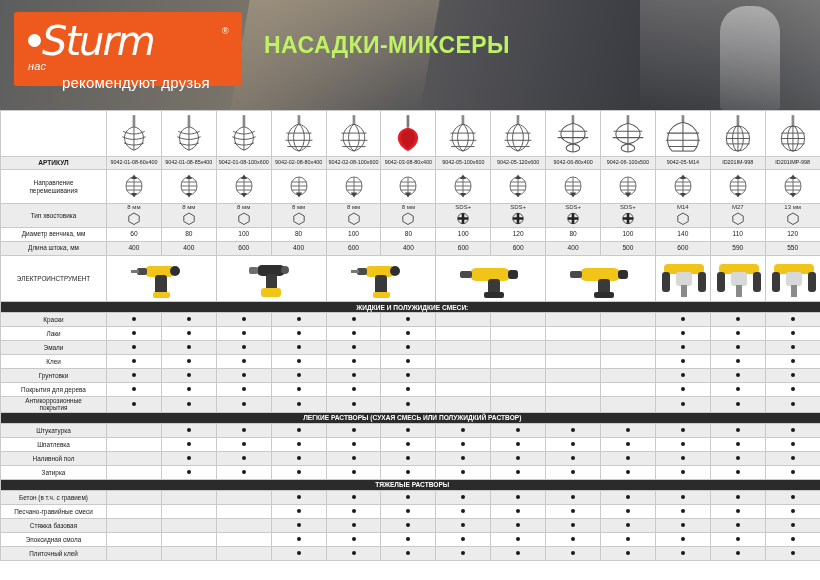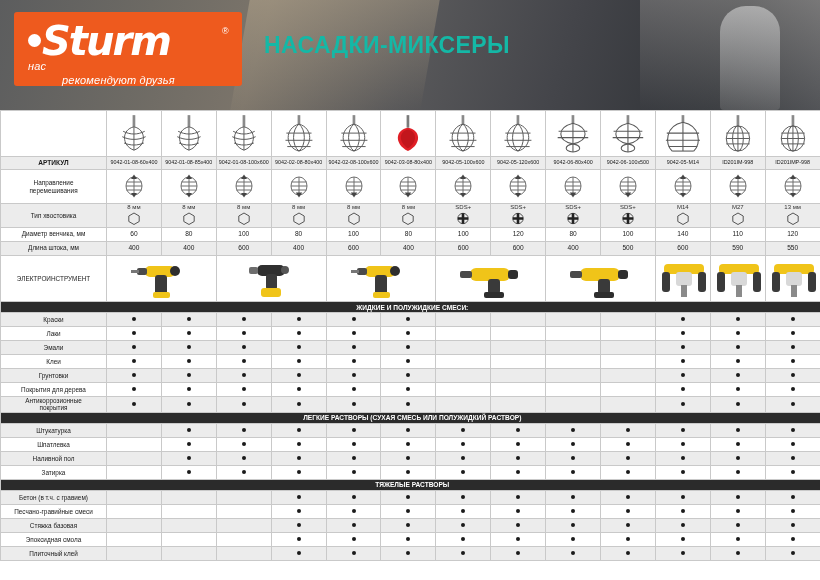--- a/index.html
+++ b/index.html
@@ -50,41 +50,41 @@
     background: #ee5a1e;
     border-radius: 3px;
   }
   #logo-dot {
     position: absolute; left: 14px; top: 22px;
     width: 13px; height: 13px; border-radius: 50%;
     background: #fff;
   }
   #logo-word {
     position: absolute; left: 28px; top: 6px;
-    color: #fff; font-size: 40px; font-weight: bold;
+    color: #fff; font-size: 40px; font-weight: normal;
     font-style: italic; letter-spacing: -2px;
     font-family: "DejaVu Sans", sans-serif;
   }
   #logo-reg {
     position: absolute; left: 208px; top: 14px;
     color: #fff; font-size: 9px;
   }
   #logo-tag1 {
     position: absolute; left: 14px; top: 48px;
     color: #fff; font-size: 11px; font-style: italic;
     letter-spacing: .2px;
   }
   #logo-tag2 {
     position: absolute; left: 48px; top: 62px;
-    color: #fff; font-size: 11px; font-style: italic;
+    color: #fff; font-size: 15px; 
     letter-spacing: .2px;
   }
   #hdr-title {
     position: absolute; left: 264px; top: 32px;
-    color: #14b8a6; font-size: 23px; font-weight: bold;
+    color: #bef264; font-size: 23px; font-weight: bold;
     letter-spacing: .4px;
   }
 
   
   #tablewrap {
     position: absolute; left: 0; top: 110px; width: 820px; height: 470px;
     background: #fff;
   }
   table.grid {
     border-collapse: collapse;

